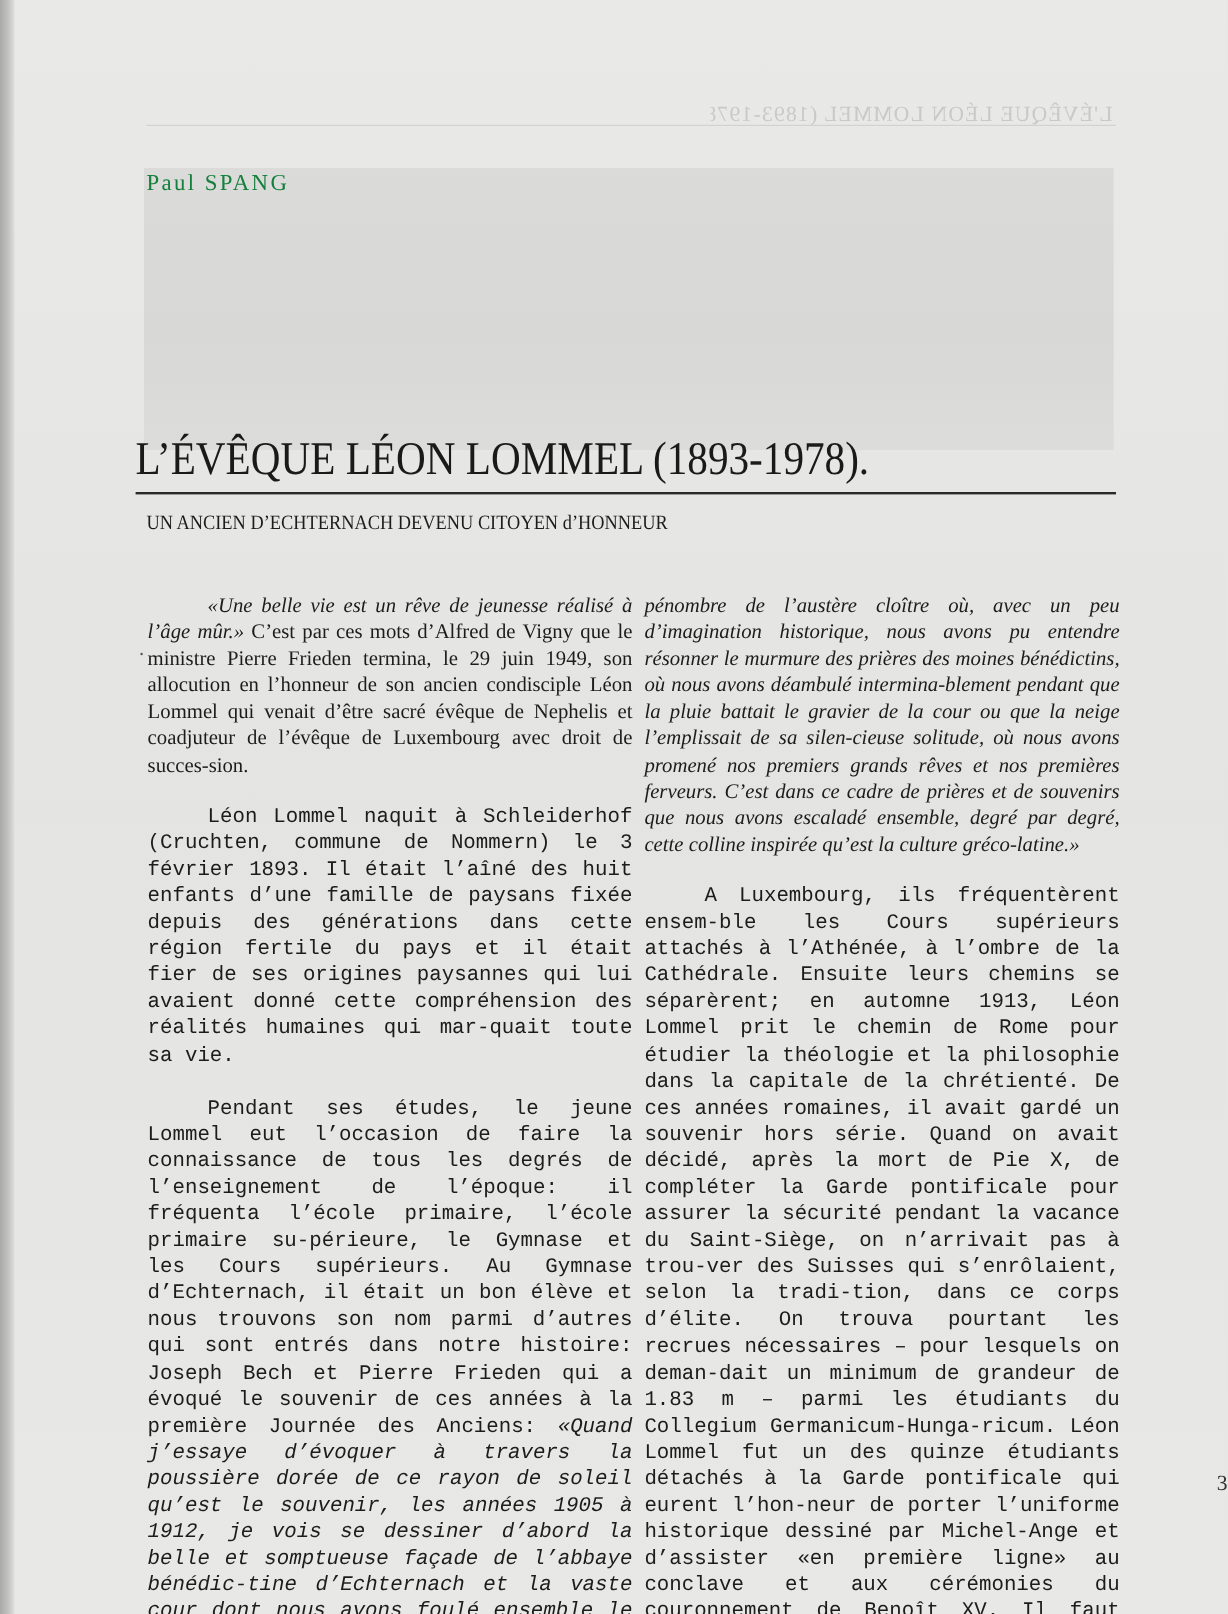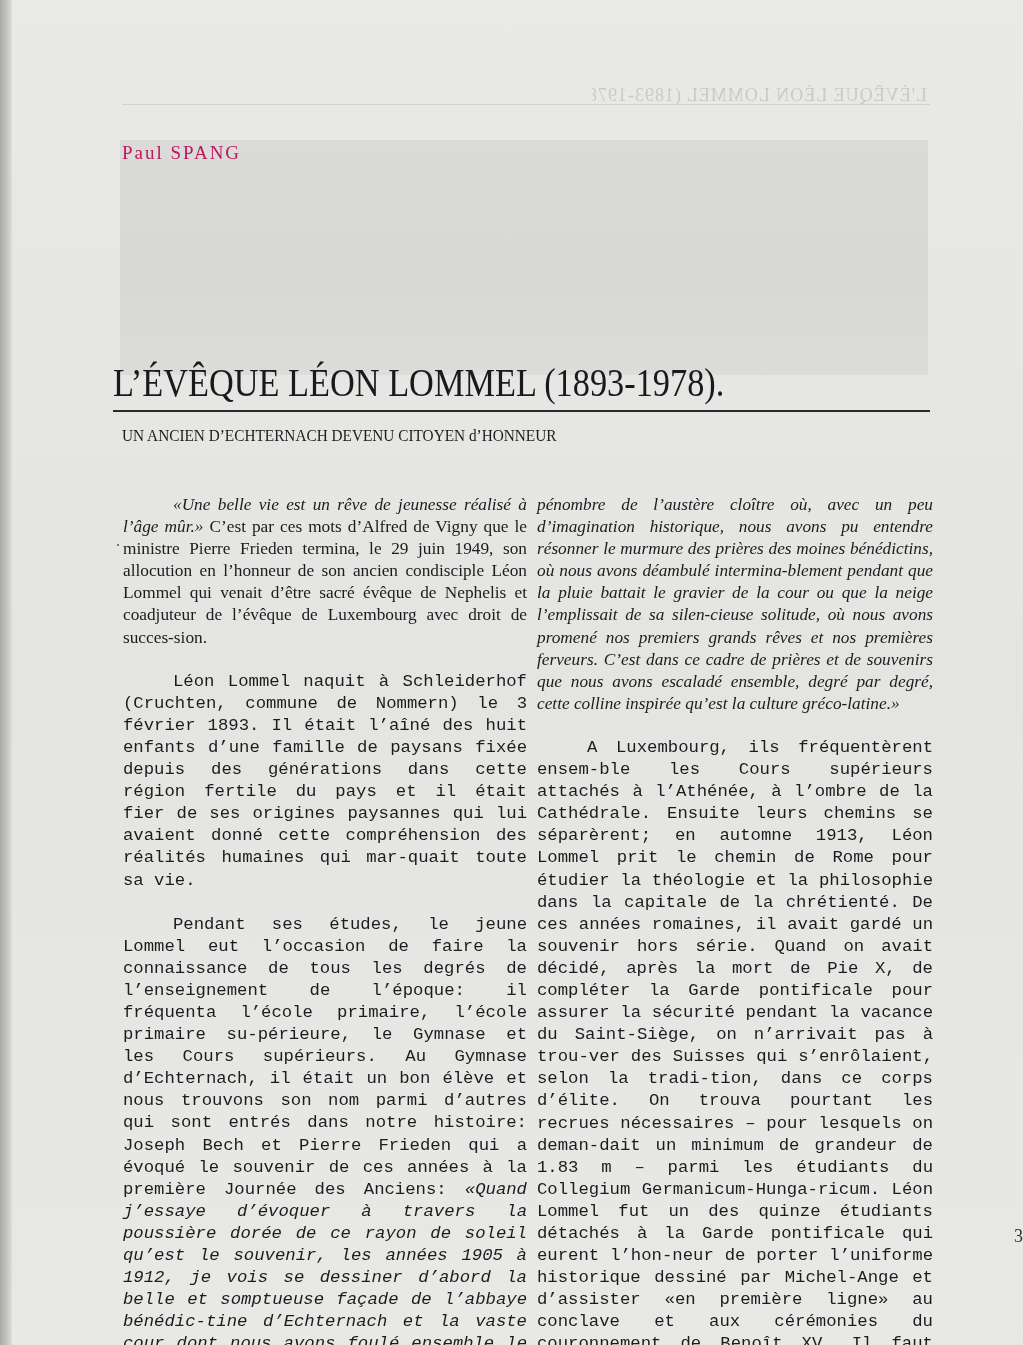--- a/index.html
+++ b/index.html
@@ -27,21 +27,21 @@
       position: absolute; left: 122px; top: 104px; width: 808px; height: 1px;
       background: #d2d2d0;
     }
     .ghost-photo {
       position: absolute; left: 120px; top: 140px; width: 808px; height: 235px;
       background: linear-gradient(to bottom, #d9d9d7 0%, #d6d6d4 60%, #dbdbd9 100%);
       opacity: 0.9;
     }
     .author {
       position: absolute; left: 122px; top: 142px;
-      font-size: 19px; letter-spacing: 2px; color: #be185d;
+      font-size: 19px; letter-spacing: 2px; color: #15803d;
       font-family: "Liberation Serif", serif;
     }
     .title {
       position: absolute; left: 113px; top: 360px;
       font-size: 39px; letter-spacing: 0px; color: #1a1a1a; white-space: nowrap;
       transform: scaleX(0.88); transform-origin: left top;
       font-family: "Liberation Serif", serif;
     }
     .title-rule {
       position: absolute; left: 113px; top: 410px; width: 817px; height: 2px;

